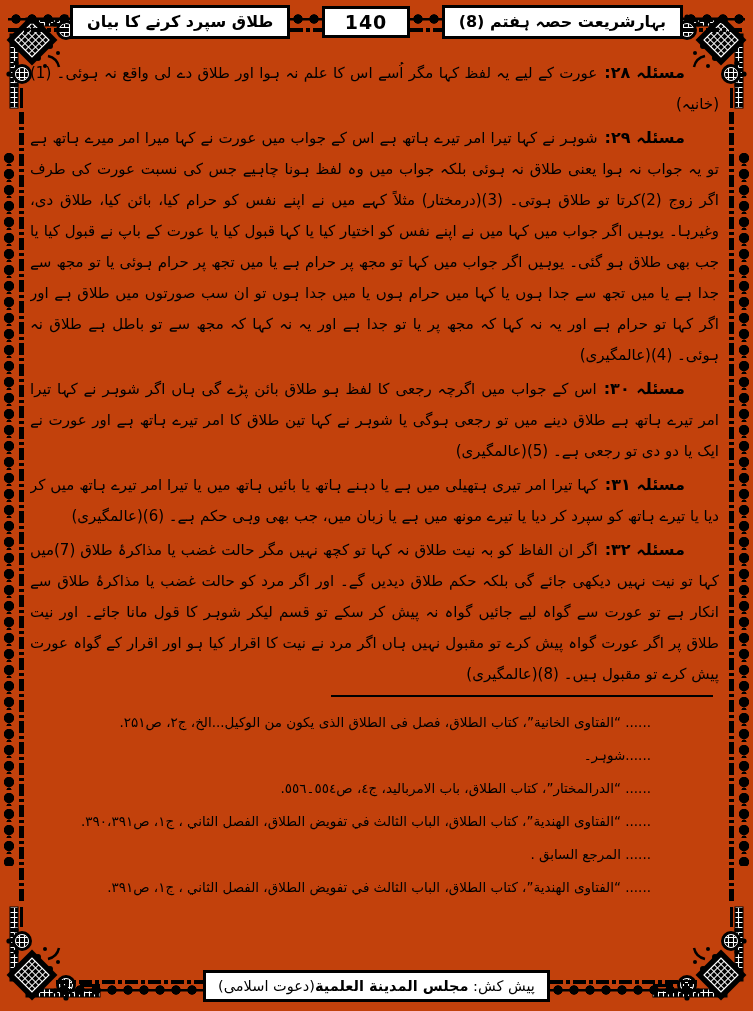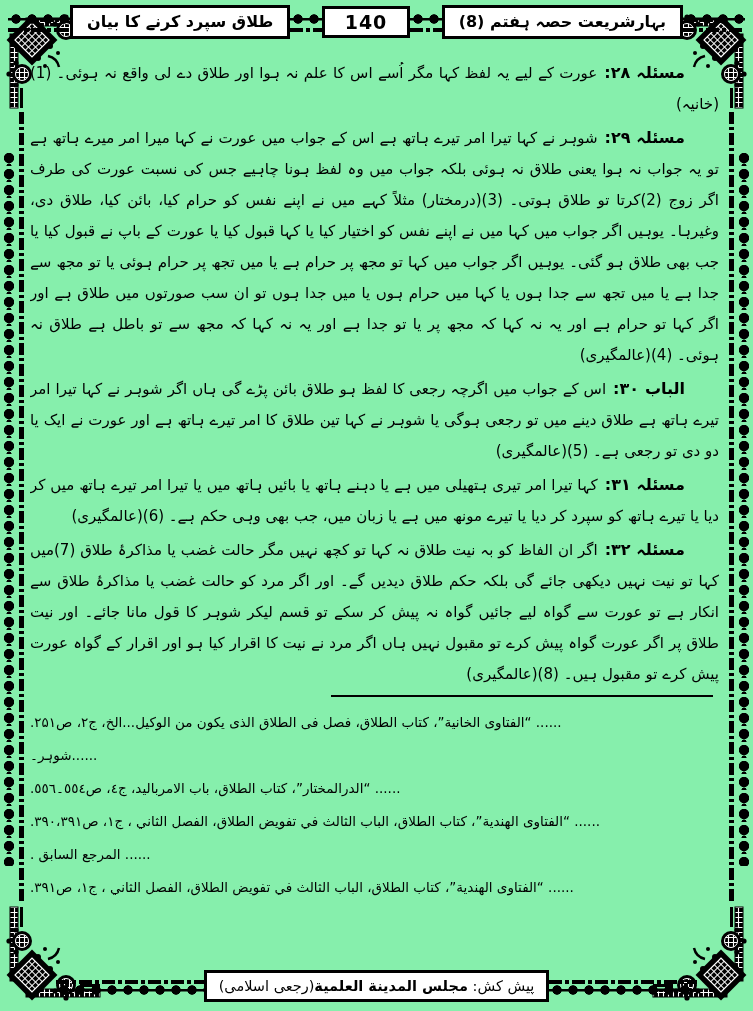--- a/index.html
+++ b/index.html
@@ -1,20 +1,20 @@
 <!DOCTYPE html>
 <html lang="ur" dir="ltr"><head>
 <meta charset="utf-8">
 <style>
   html,body{margin:0;padding:0;background:#e8e8e8;}
   .page{
     position:relative;
     width:753px;height:1011px;
     margin:0 auto;
-    background:#86efac;
+    background:#c2410c;
     overflow:hidden;
     font-family:"DejaVu Sans",sans-serif;
     color:#000;
   }
 
   
   .corner{position:absolute;width:100px;height:100px;}
   .corner.tl{top:10px;left:2px;}
   .corner.tr{top:10px;right:2px;transform:scaleX(-1);}
   .corner.bl{bottom:6px;left:2px;transform:scaleY(-1);}
@@ -74,21 +74,21 @@
   .content{
     position:absolute;top:57px;left:30px;right:30px;bottom:50px;
     overflow:hidden;direction:rtl;text-align:justify;
     font-size:15px;line-height:31px;
   }
   .content p{margin:0 4px 2px 0;text-indent:34px;}
   .label{font-weight:700;font-size:16px;padding-left:7px;}
   .fn-sep{height:2px;background:#000;width:382px;margin:5px 10px 9px auto;}
   .footnotes{
     margin-top:2px;padding-right:72px;
-    font-size:13.5px;line-height:33px;text-align:left;
+    font-size:13.5px;line-height:33px;text-align:right;
   }
 </style>
 </head>
 <body>
 
 <div class="page">
 
   <svg width="0" height="0" style="position:absolute" aria-hidden="true">
     <defs>
       <pattern id="chk" width="5" height="5" patternUnits="userSpaceOnUse">
@@ -164,21 +164,21 @@
     </div>
     <div class="conn stub">
         <div class="row-beads"></div>
         <div class="row-dash"></div>
       </div>
   </div>
 
   <div class="content">
     <p><span class="label">مسئلہ ۲۸:</span><span>عورت کے لیے یہ لفظ کہا مگر اُسے اس کا علم نہ ہوا اور طلاق دے لی واقع نہ ہوئی۔ (1)(خانیہ)</span></p>
     <p><span class="label">مسئلہ ۲۹:</span><span>شوہر نے کہا تیرا امر تیرے ہاتھ ہے اس کے جواب میں عورت نے کہا میرا امر میرے ہاتھ ہے تو یہ جواب نہ ہوا یعنی طلاق نہ ہوئی بلکہ جواب میں وہ لفظ ہونا چاہیے جس کی نسبت عورت کی طرف اگر زوج (2)کرتا تو طلاق ہوتی۔ (3)(درمختار) مثلاً کہے میں نے اپنے نفس کو حرام کیا، بائن کیا، طلاق دی، وغیرہا۔ یوہیں اگر جواب میں کہا میں نے اپنے نفس کو اختیار کیا یا کہا قبول کیا یا عورت کے باپ نے قبول کیا یا جب بھی طلاق ہو گئی۔ یوہیں اگر جواب میں کہا تو مجھ پر حرام ہے یا میں تجھ پر حرام ہوئی یا تو مجھ سے جدا ہے یا میں تجھ سے جدا ہوں یا کہا میں حرام ہوں یا میں جدا ہوں تو ان سب صورتوں میں طلاق ہے اور اگر کہا تو حرام ہے اور یہ نہ کہا کہ مجھ پر یا تو جدا ہے اور یہ نہ کہا کہ مجھ سے تو باطل ہے طلاق نہ ہوئی۔ (4)(عالمگیری)</span></p>
-    <p><span class="label">الباب ۳۰:</span><span>اس کے جواب میں اگرچہ رجعی کا لفظ ہو طلاق بائن پڑے گی ہاں اگر شوہر نے کہا تیرا امر تیرے ہاتھ ہے طلاق دینے میں تو رجعی ہوگی یا شوہر نے کہا تین طلاق کا امر تیرے ہاتھ ہے اور عورت نے ایک یا دو دی تو رجعی ہے۔ (5)(عالمگیری)</span></p>
+    <p><span class="label">مسئلہ ۳۰:</span><span>اس کے جواب میں اگرچہ رجعی کا لفظ ہو طلاق بائن پڑے گی ہاں اگر شوہر نے کہا تیرا امر تیرے ہاتھ ہے طلاق دینے میں تو رجعی ہوگی یا شوہر نے کہا تین طلاق کا امر تیرے ہاتھ ہے اور عورت نے ایک یا دو دی تو رجعی ہے۔ (5)(عالمگیری)</span></p>
     <p><span class="label">مسئلہ ۳۱:</span><span>کہا تیرا امر تیری ہتھیلی میں ہے یا دہنے ہاتھ یا بائیں ہاتھ میں یا تیرا امر تیرے ہاتھ میں کر دیا یا تیرے ہاتھ کو سپرد کر دیا یا تیرے مونھ میں ہے یا زبان میں، جب بھی وہی حکم ہے۔ (6)(عالمگیری)</span></p>
     <p><span class="label">مسئلہ ۳۲:</span><span>اگر ان الفاظ کو بہ نیت طلاق نہ کہا تو کچھ نہیں مگر حالت غضب یا مذاکرۂ طلاق (7)میں کہا تو نیت نہیں دیکھی جائے گی بلکہ حکم طلاق دیدیں گے۔ اور اگر مرد کو حالت غضب یا مذاکرۂ طلاق سے انکار ہے تو عورت سے گواہ لیے جائیں گواہ نہ پیش کر سکے تو قسم لیکر شوہر کا قول مانا جائے۔ اور نیت طلاق پر اگر عورت گواہ پیش کرے تو مقبول نہیں ہاں اگر مرد نے نیت کا اقرار کیا ہو اور اقرار کے گواہ عورت پیش کرے تو مقبول ہیں۔ (8)(عالمگیری)</span></p>
 
     <div class="fn-sep"></div>
 
     <div class="footnotes">
       <div>...... “الفتاوى الخانية”، كتاب الطلاق، فصل فى الطلاق الذى يكون من الوكيل...الخ، ج۲، ص۲۵۱.</div>
       <div>......شوہر۔</div>
       <div>...... “الدرالمختار”، كتاب الطلاق، باب الامرباليد، ج٤، ص٥٥٤۔٥٥٦.</div>
       <div>...... “الفتاوى الهندية”، كتاب الطلاق، الباب الثالث في تفويض الطلاق، الفصل الثاني ، ج١، ص٣٩٠،٣٩١.</div>
@@ -187,21 +187,21 @@
 
     </div>
   </div>
 
   <div class="band bottom">
     <div class="conn grow">
         <div class="row-dash"></div>
         <div class="row-beads"></div>
       </div>
     <div class="fbox">
-      <span>پیش کش: </span><span class="strong">مجلس المدینة العلمیة</span><span>(رجعی اسلامی)</span>
+      <span>پیش کش: </span><span class="strong">مجلس المدینة العلمیة</span><span>(دعوت اسلامی)</span>
     </div>
     <div class="conn grow">
         <div class="row-dash"></div>
         <div class="row-beads"></div>
       </div>
   </div>
 
 </div>
 
 </body></html>

